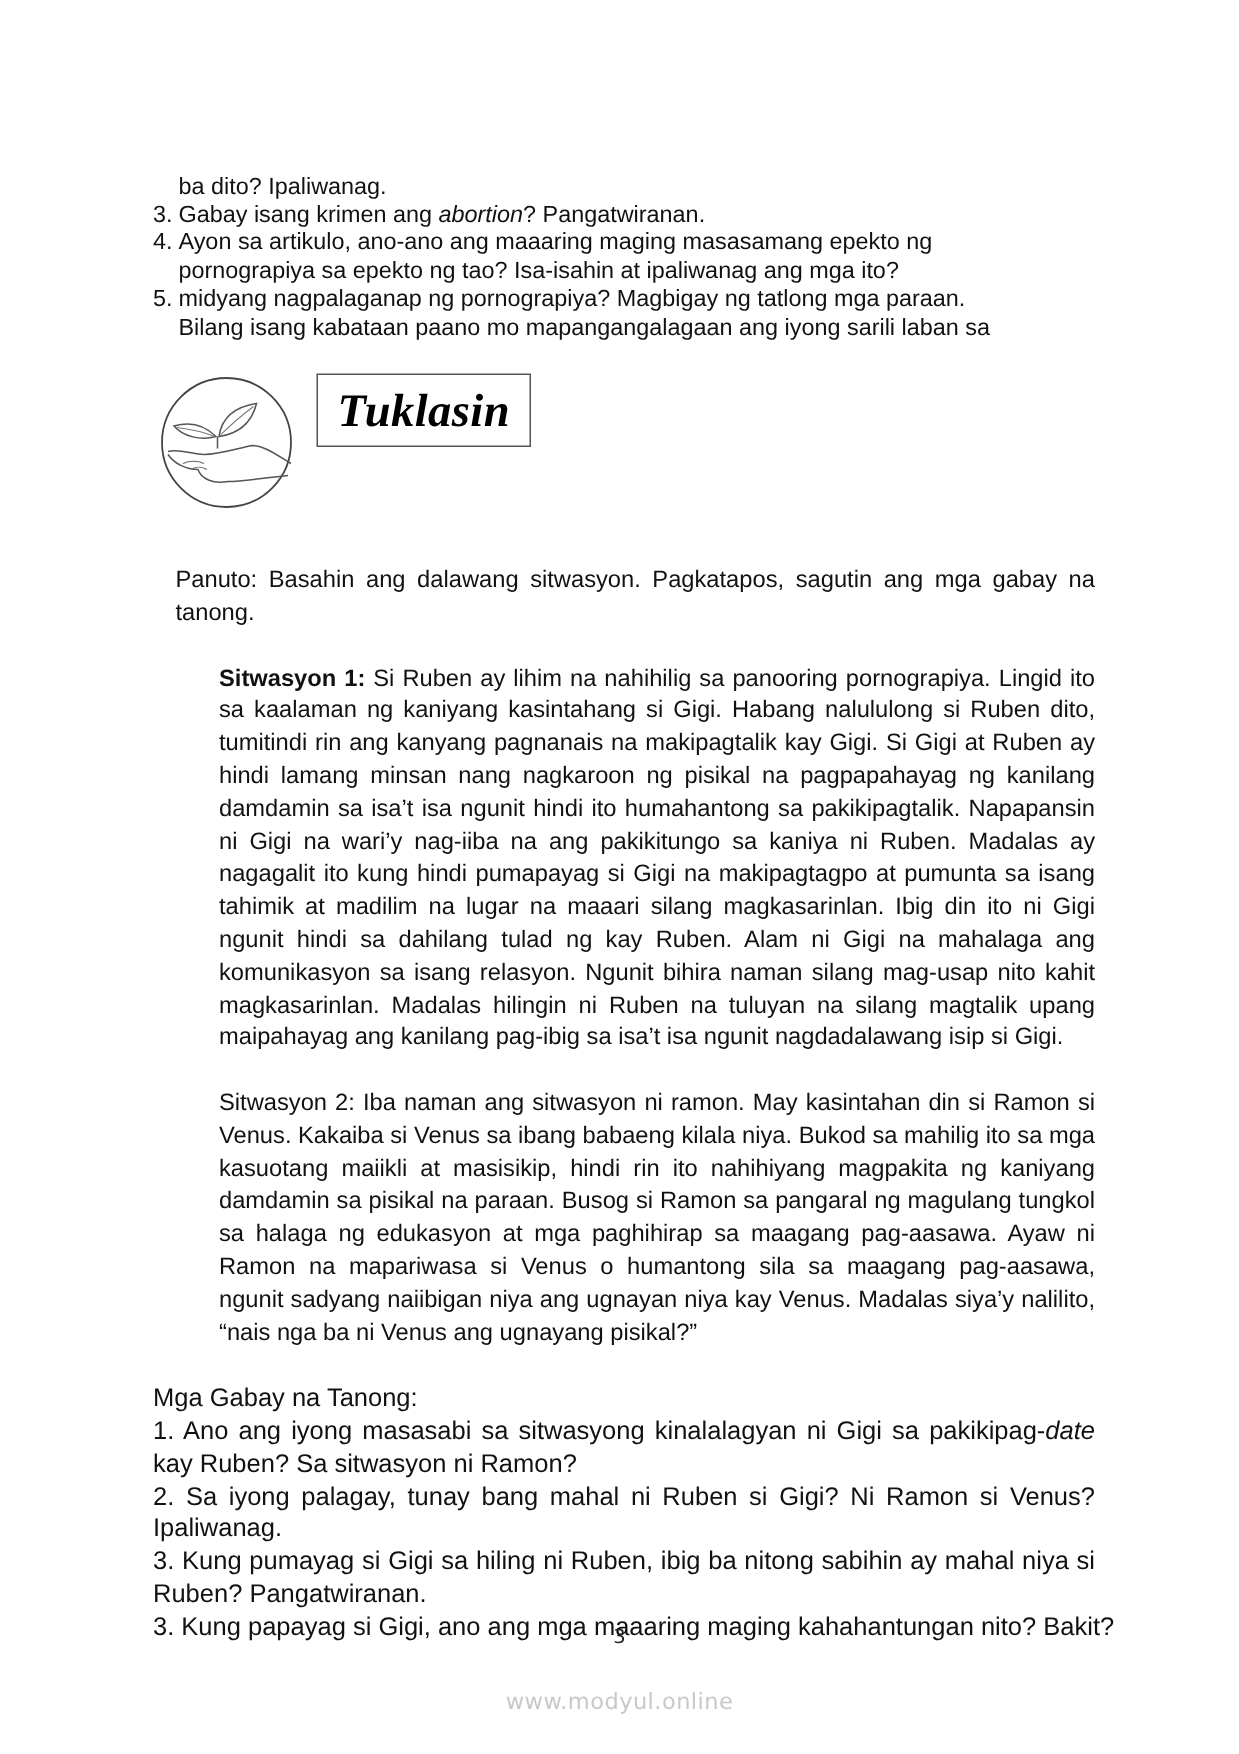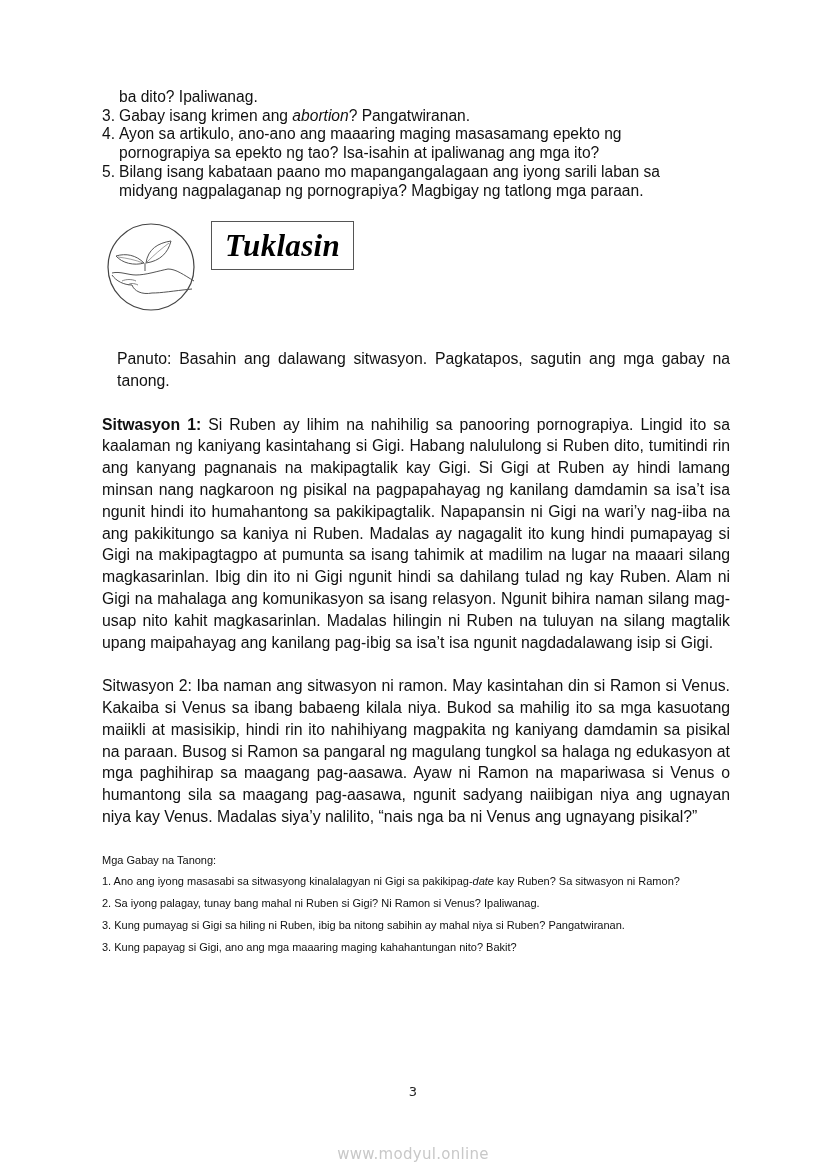--- a/index.html
+++ b/index.html
@@ -1,39 +1,39 @@
 <!DOCTYPE html>
 <html><head>
 <meta charset="utf-8">
 <style>
   html, body { margin: 0; padding: 0; background: #ffffff; }
   body { width: 826px; height: 1169px; position: relative; overflow: hidden;
          font-family: "Liberation Sans", sans-serif; color: #111111; }
-  .page { position: absolute; left: 102px; top: 88px; width: 628px; }
+  .page { position: absolute; left: 102px; top: 116px; width: 628px; }
   .list { margin: 0; padding: 0; list-style: none; font-size: 15.6px; line-height: 18.7px; }
   .list li { position: relative; padding-left: 17px; }
   .list .num { position: absolute; left: 0; top: 0; }
   .list .cont { padding-left: 17px; }
   .header-row { position: relative; height: 110px; margin-top: 14px; }
   .icon-circle { position: absolute; left: 4px; top: 9px; width: 90px; height: 88px; }
   .tuklasin-box { position: absolute; left: 109px; top: 7px; width: 141px; height: 47px;
                   border: 1px solid #555555; display: flex; align-items: center; justify-content: center; }
   .tuklasin-text { font-family: Liberation Serif, serif; font-weight: bold; font-style: italic;
                    font-size: 31px; color: #000000; letter-spacing: 0.3px; }
   .para { font-size: 15.8px; line-height: 21.8px; text-align: justify; margin: 0; }
-  .para + .para { margin-top: 21.8px; }
+  .para + .para { margin-top: 21.8px; margin-left: 44px; }
   .b { font-weight: bold; }
   .i { font-style: italic; }
   .directions { margin-top: 24px; margin-left: 15px; }
-  .q { font-size: 11px; line-height: 21.8px; margin: 0; text-align: justify; }
+  .q { font-size: 17px; line-height: 21.8px; margin: 0; text-align: justify; }
   .q.last { text-align: left; white-space: nowrap; }
   .page-number { position: absolute; top: 1084px; left: 0; width: 826px; text-align: center;
                  font-family: "DejaVu Sans", sans-serif; font-size: 13px; color: #222222; }
   .watermark { position: absolute; top: 1125px; left: 0; width: 826px; text-align: center;
-               font-family: "DejaVu Sans", sans-serif; font-size: 15px; color: #c8c8c8; letter-spacing: 0.3px; margin-top: 20px; }
+               font-family: "DejaVu Sans", sans-serif; font-size: 15px; color: #c8c8c8; letter-spacing: 0.3px; }
 </style>
 </head>
 <body>
 
 <div class="page">
 
   <ul class="list">
     <li>
       <span class="cont" style="padding-left:0">ba dito? Ipaliwanag.</span>
     </li>
@@ -41,22 +41,22 @@
       <span class="num">3.</span>
       <span>Gabay isang krimen ang </span><span class="i">abortion</span><span>? Pangatwiranan.</span>
     </li>
     <li>
       <span class="num">4.</span>
       <div>Ayon sa artikulo, ano-ano ang maaaring maging masasamang epekto ng</div>
       <div>pornograpiya sa epekto ng tao? Isa-isahin at ipaliwanag ang mga ito?</div>
     </li>
     <li>
       <span class="num">5.</span>
+      <div>midyang nagpalaganap ng pornograpiya? Magbigay ng tatlong  mga paraan.</div>
       <div>Bilang isang kabataan paano mo mapangangalagaan ang iyong sarili laban sa</div>
-      <div>midyang nagpalaganap ng pornograpiya? Magbigay ng tatlong  mga paraan.</div>
     </li>
   </ul>
 
   <div class="header-row">
     <svg class="icon-circle" viewBox="0 0 90 88" width="90" height="88">
       <circle cx="45" cy="44" r="43" fill="none" stroke="#444" stroke-width="1.2"></circle>
 
       <path d="M40 40 C42 26, 52 20, 65 18 C62 30, 54 38, 40 40 Z" fill="none" stroke="#555" stroke-width="1"></path>
       <path d="M41 39 C48 32, 55 26, 63 20" fill="none" stroke="#777" stroke-width="0.7"></path>
 

